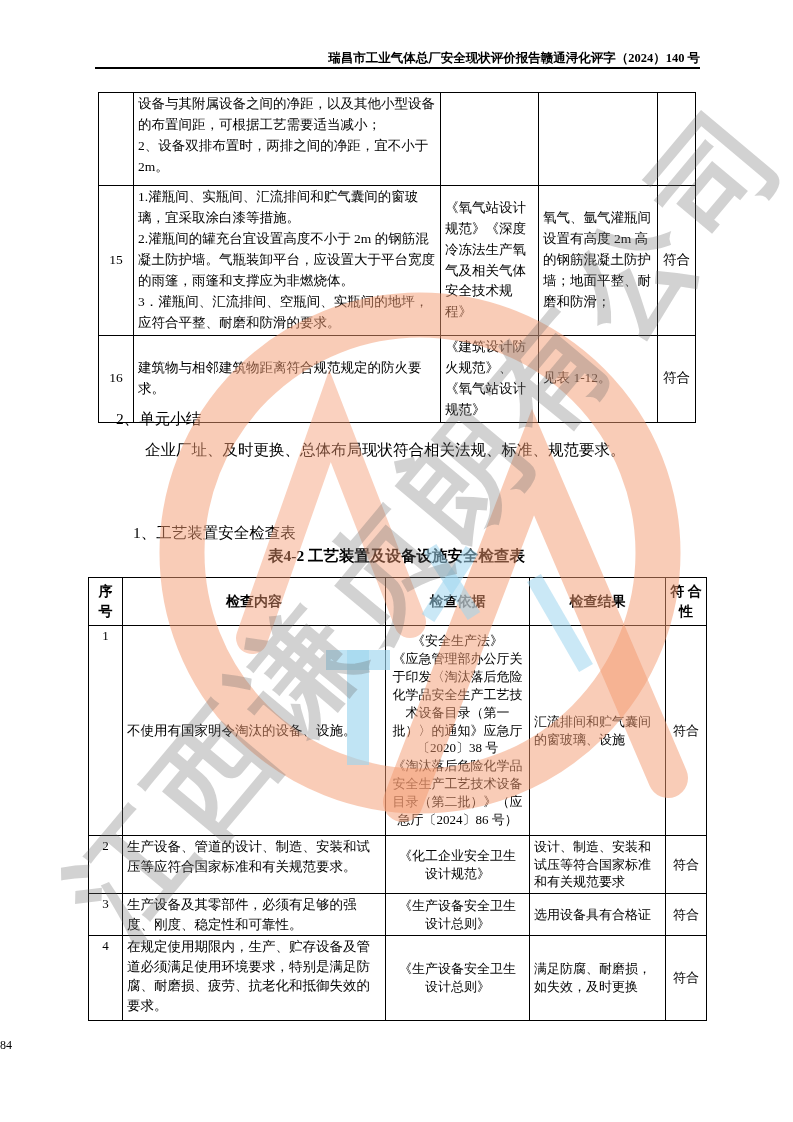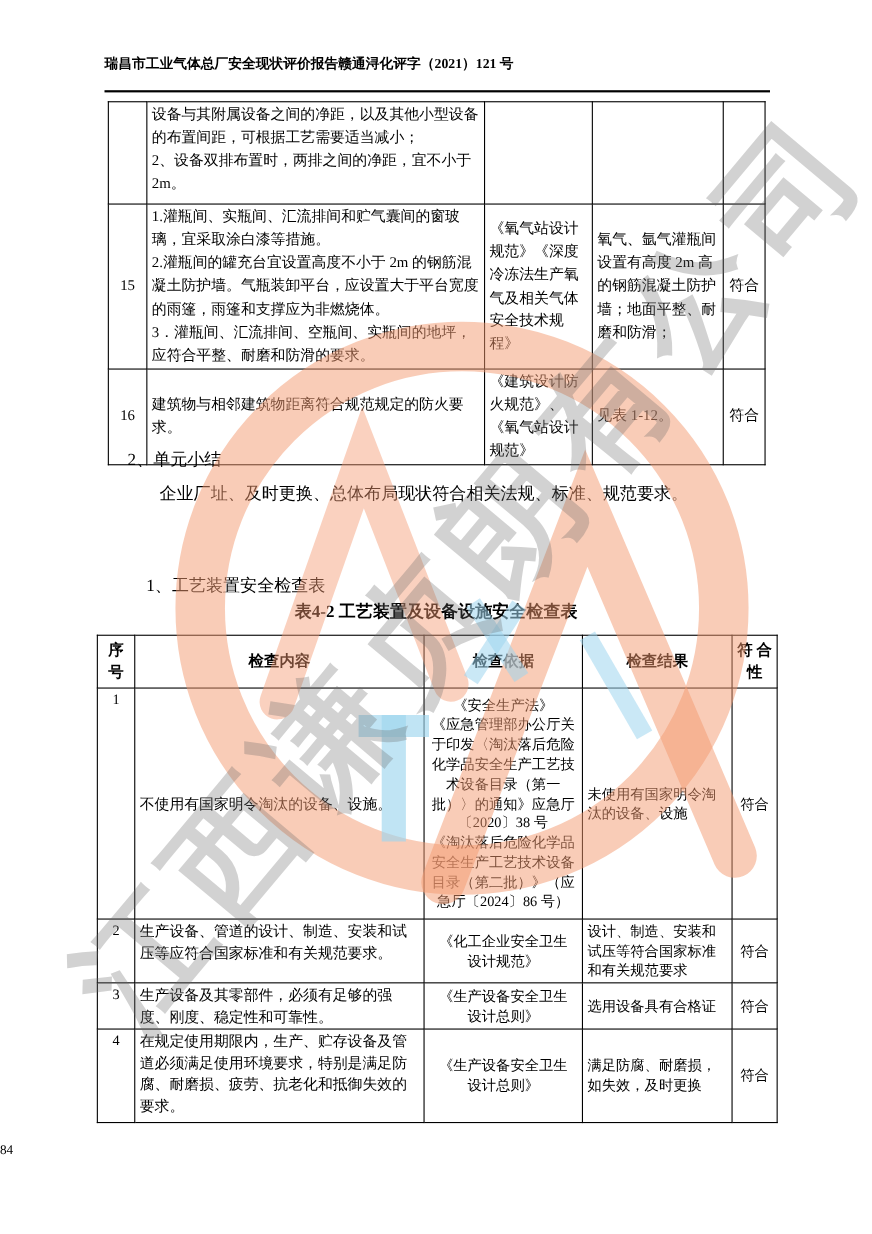--- a/index.html
+++ b/index.html
@@ -3,22 +3,22 @@
 <meta charset="utf-8">
 <style>
   html,body{margin:0;padding:0;background:#888;}
   .page{
     position:relative;width:793px;height:1122px;margin:0 auto;background:#ffffff;
     font-family:"Liberation Serif","DejaVu Serif",serif;color:#000;overflow:hidden;
   }
   
   .doc-header{
     position:absolute;left:95px;top:50px;width:605px;display:flex;
-    justify-content:flex-start;align-items:flex-end;
-    border-bottom:2px solid #000;padding-bottom:15px;
+    justify-content:flex-end;align-items:flex-end;
+    border-bottom:2px solid #000;padding-bottom:0;
     font-size:12.5px;font-weight:bold;font-family:Liberation Serif, serif;
   }
   
   table{border-collapse:collapse;table-layout:fixed;position:absolute;background:transparent;}
   td{border:1px solid #000;padding:1px 4px;vertical-align:middle;word-break:break-all;}
   .t1{left:98px;top:92px;width:597px;font-size:13.5px;line-height:1.55;}
   .t2{left:88px;top:577px;width:618px;font-size:13px;line-height:1.38;}
   .pre{white-space:pre-line;}
   .ctr{text-align:center;}
   .top{vertical-align:top;}
@@ -51,21 +51,21 @@
 </style>
 </head>
 <body>
 
 <div class="page">
 
   <div class="content-layer">
 
     <div class="doc-header">
       <span>瑞昌市工业气体总厂安全现状评价报告</span>
-      <span>赣通浔化评字（2021）121 号</span>
+      <span>赣通浔化评字（2024）140 号</span>
     </div>
 
     <table class="t1">
       <colgroup>
         <col style="width:35px">
           <col style="width:307px">
           <col style="width:98px">
         <col style="width:119px">
           <col style="width:38px">
       </colgroup>
@@ -126,21 +126,21 @@
         <td class="hdr">检查结果</td>
         <td class="hdr pre">符 合
 性</td>
       </tr>
       <tr style="height:210px">
         <td class="ctr top">1</td>
         <td class="content-cell">不使用有国家明令淘汰的设备、设施。</td>
         <td class="pre ctr">《安全生产法》
 《应急管理部办公厅关于印发〈淘汰落后危险化学品安全生产工艺技术设备目录（第一批）〉的通知》应急厅〔2020〕38 号
 《淘汰落后危险化学品安全生产工艺技术设备目录（第二批）》（应急厅〔2024〕86 号）</td>
-        <td>未使用有国家明令淘汰的设备、设施</td>
+        <td>汇流排间和贮气囊间的窗玻璃、设施</td>
         <td class="ctr">符合</td>
       </tr>
       <tr style="height:58px">
         <td class="ctr top">2</td>
         <td class="content-cell top">生产设备、管道的设计、制造、安装和试压等应符合国家标准和有关规范要求。</td>
         <td class="pre ctr">《化工企业安全卫生
 设计规范》</td>
         <td>设计、制造、安装和试压等符合国家标准和有关规范要求</td>
         <td class="ctr">符合</td>
       </tr>

